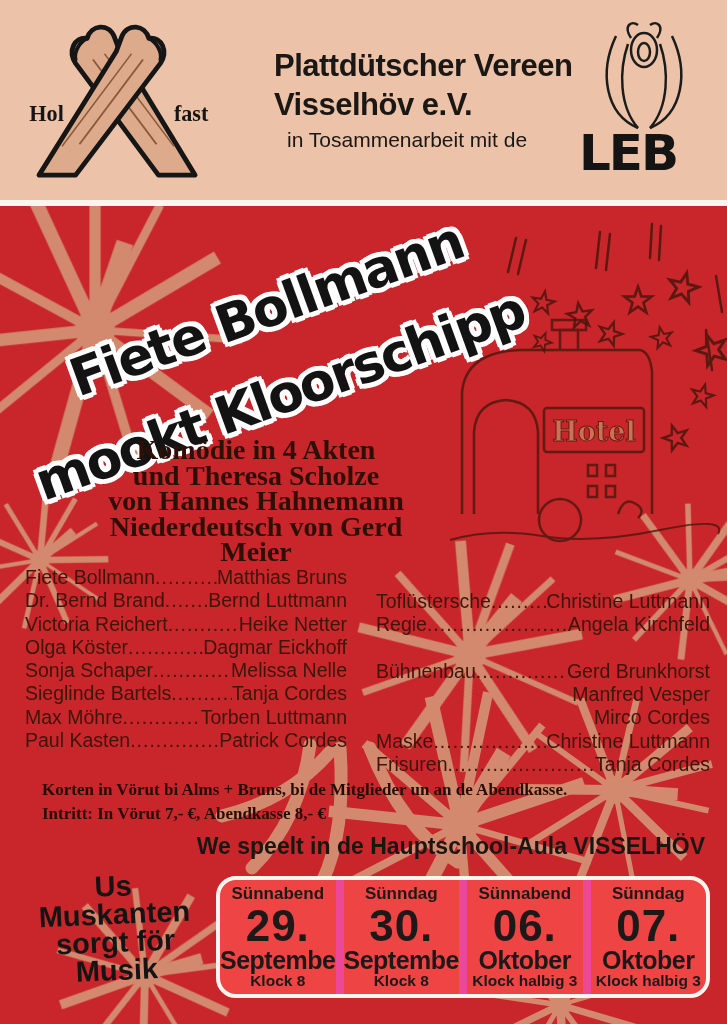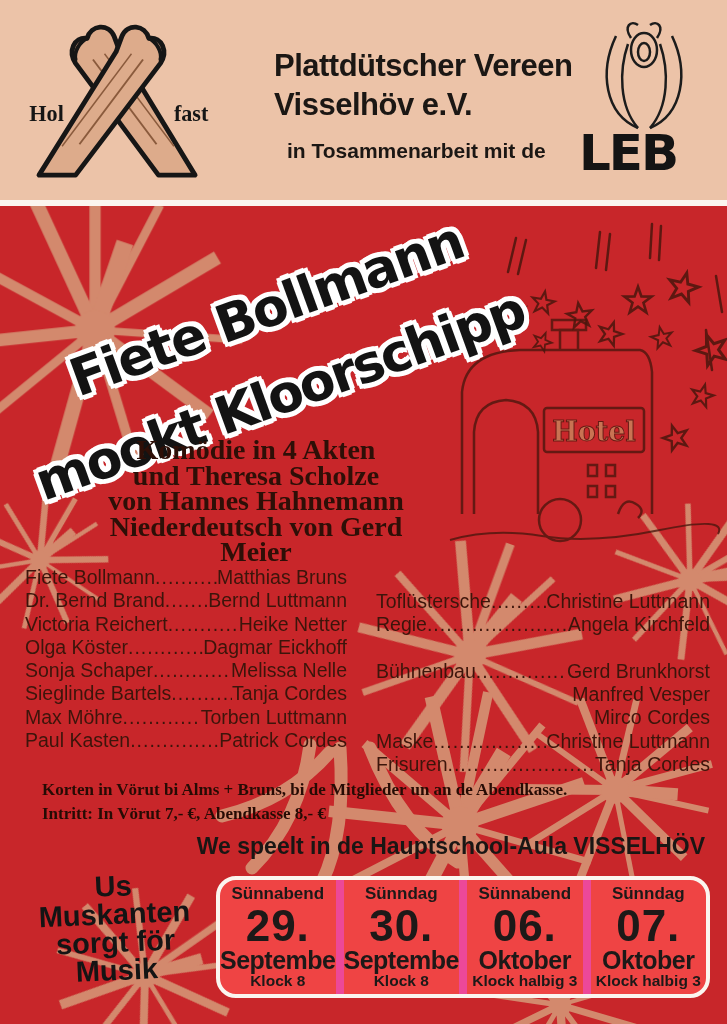--- a/index.html
+++ b/index.html
@@ -5,21 +5,21 @@
   html,body{margin:0;padding:0;background:#555;}
   .poster{position:relative;width:727px;height:1024px;background:#c8262a;overflow:hidden;
           font-family:"Liberation Sans",sans-serif;}
 
   
   .header{position:absolute;left:0;top:0;width:727px;height:200px;background:#ecc3a8;z-index:2;}
   .divider{position:absolute;left:0;top:200px;width:727px;height:6px;background:#fbf5ef;z-index:2;}
   .holfast{position:absolute;left:12px;top:8px;width:212px;height:182px;}
   .org{position:absolute;left:234px;top:46px;font-weight:bold;font-size:31px;line-height:39px;
        color:#1b1714;letter-spacing:-0.5px;z-index:3;margin-left:40px;}
-  .coop{position:absolute;left:287px;top:139px;font-size:21px;font-weight:bold;color:#1b1714;z-index:3;}
+  .coop{position:absolute;left:287px;top:128px;font-size:21px;font-weight:normal;color:#1b1714;z-index:3;}
   .leb{position:absolute;right:8px;top:18px;width:150px;height:162px;}
 
   
   .decor{position:absolute;left:0;top:0;z-index:1;}
 
   
   .title{position:absolute;left:18px;top:372px;z-index:3;transform:rotate(-20deg);transform-origin:0 0;
          font-family:"DejaVu Sans",sans-serif;font-weight:bold;color:#131313;letter-spacing:-2px;
          white-space:nowrap;
          text-shadow:-4px -4px 0 #fff,4px -4px 0 #fff,-4px 4px 0 #fff,4px 4px 0 #fff,

